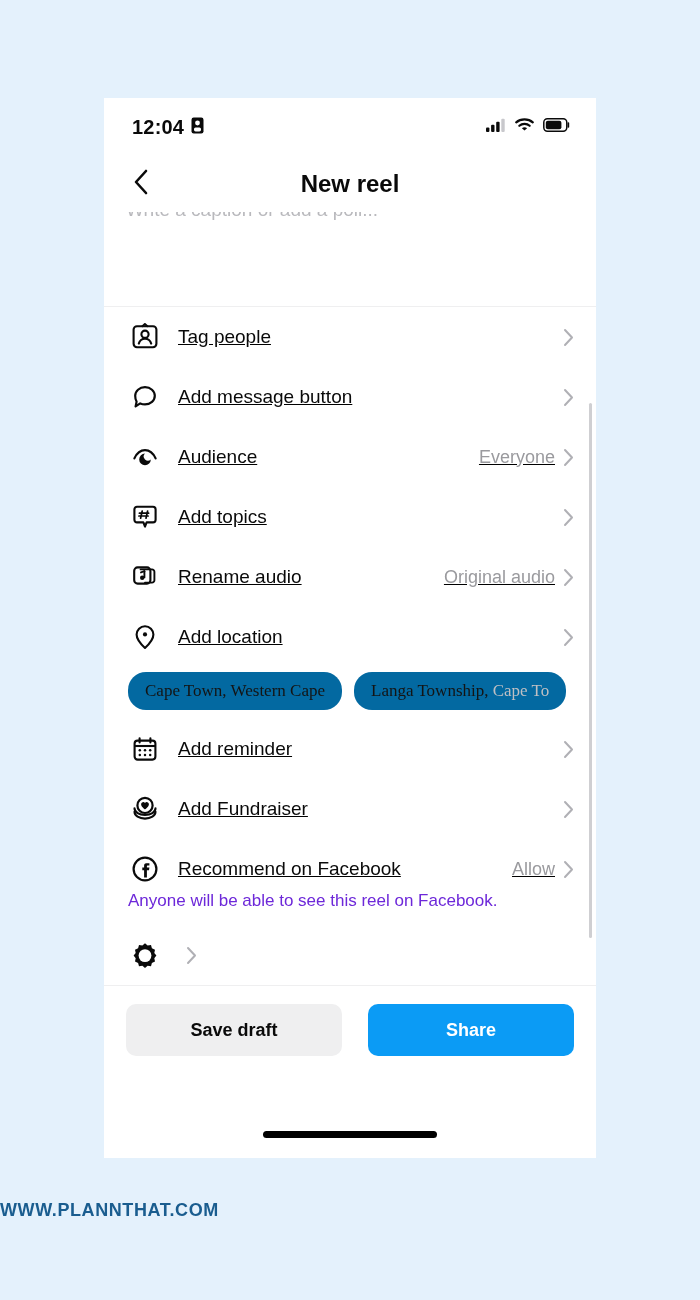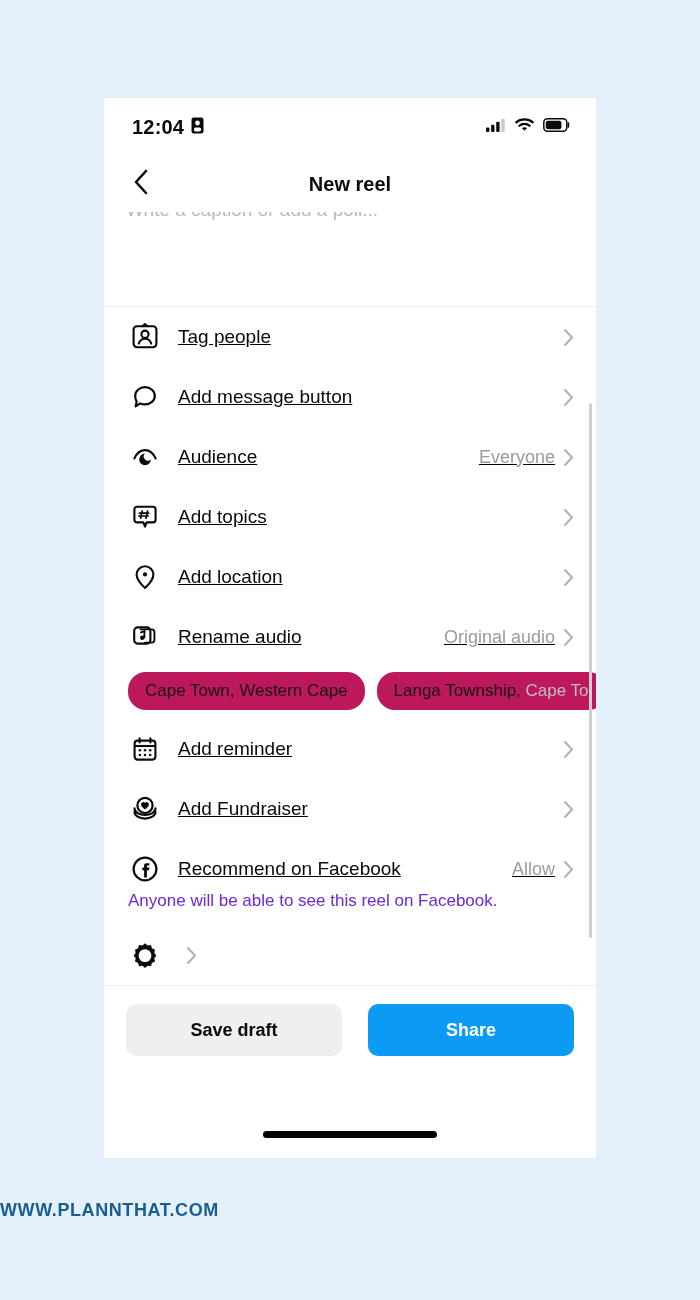--- a/index.html
+++ b/index.html
@@ -45,21 +45,21 @@
     padding: 0 22px;
   }
   .nav-back {
     width: 30px; height: 30px;
     display: flex; align-items: center; justify-content: center;
     cursor: pointer;
   }
   .nav-title {
     position: absolute; left: 0; right: 0;
     text-align: center;
-    font-size: 20px; font-weight: bold; color: #0a0a0a;
+    font-size: 24px; font-weight: bold; color: #0a0a0a;
     pointer-events: none;
   }
 
   
   .caption-area {
     height: 95px;
     border-bottom: 1px solid #efeff0;
     padding: 0 22px;
     position: relative;
     overflow: hidden;
@@ -100,27 +100,28 @@
 
   
   .chips {
     display: flex; gap: 12px;
     padding: 4px 0 8px 24px;
     overflow: hidden;
     height: 52px;
     align-items: center;
   }
   .chip {
-    background: #be185d;
+    background: #0369a1;
     border-radius: 18px;
     padding: 9px 17px;
     font-size: 17px; color: #141414;
     white-space: nowrap;
     flex: 0 0 auto;
     cursor: pointer;
+    font-family: Liberation Serif, serif;
   }
   .chip.faded { position: relative; overflow: hidden; max-width: 232px; }
   .chip.faded .chip-tail { color: #bfbfc3; }
 
   .helper {
     font-size: 17px; color: #6d28d9;
     padding: 0 24px 14px 24px;
     margin-top: -8px;
   }
 
@@ -286,45 +287,45 @@
       <span class="chev">
         <svg width="11" height="19" viewBox="0 0 11 19">
             <path d="M2 2 L9 9.5 L2 17" stroke="#b0b0b5" stroke-width="2" fill="none" stroke-linecap="round" stroke-linejoin="round"></path>
           </svg>
       </span>
     </div>
 
     <div class="row">
       <span class="ico">
         <svg width="28" height="28" viewBox="0 0 28 28">
-          <path d="M14 25 C14 25 22.4 17.4 22.4 11.6 A8.4 8.4 0 0 0 5.6 11.6 C5.6 17.4 14 25 14 25 Z" stroke="#0a0a0a" stroke-width="2.1" fill="none" stroke-linejoin="round"></path>
-          <circle cx="14" cy="11.4" r="2.1" fill="#0a0a0a"></circle>
-        </svg>
-      </span>
-      <span class="label">Add location</span>
-      <span class="value"></span>
-      <span class="chev">
-        <svg width="11" height="19" viewBox="0 0 11 19">
-            <path d="M2 2 L9 9.5 L2 17" stroke="#b0b0b5" stroke-width="2" fill="none" stroke-linecap="round" stroke-linejoin="round"></path>
-          </svg>
-      </span>
-    </div>
-
-    <div class="row">
-      <span class="ico">
-        <svg width="28" height="28" viewBox="0 0 28 28">
           <path d="M9.6 6.4 L21 6.4 A2.4 2.4 0 0 1 23.4 8.8 L23.4 17.2 A2.4 2.4 0 0 1 21 19.6 L14 19.6" stroke="#0a0a0a" stroke-width="1.9" fill="none" stroke-linecap="round"></path>
           <rect x="3.2" y="4.4" width="16.2" height="16.2" rx="3.4" fill="none" stroke="#0a0a0a" stroke-width="2.1"></rect>
           <path d="M13.4 8.2 L13.4 14.4" stroke="#0a0a0a" stroke-width="1.9" stroke-linecap="round"></path>
           <path d="M13.4 8.2 L10 9.4" stroke="#0a0a0a" stroke-width="1.9" stroke-linecap="round"></path>
           <circle cx="11.2" cy="14.8" r="2.2" fill="#0a0a0a"></circle>
         </svg>
       </span>
       <span class="label">Rename audio</span>
       <span class="value">Original audio</span>
+      <span class="chev">
+        <svg width="11" height="19" viewBox="0 0 11 19">
+            <path d="M2 2 L9 9.5 L2 17" stroke="#b0b0b5" stroke-width="2" fill="none" stroke-linecap="round" stroke-linejoin="round"></path>
+          </svg>
+      </span>
+    </div>
+
+    <div class="row">
+      <span class="ico">
+        <svg width="28" height="28" viewBox="0 0 28 28">
+          <path d="M14 25 C14 25 22.4 17.4 22.4 11.6 A8.4 8.4 0 0 0 5.6 11.6 C5.6 17.4 14 25 14 25 Z" stroke="#0a0a0a" stroke-width="2.1" fill="none" stroke-linejoin="round"></path>
+          <circle cx="14" cy="11.4" r="2.1" fill="#0a0a0a"></circle>
+        </svg>
+      </span>
+      <span class="label">Add location</span>
+      <span class="value"></span>
       <span class="chev">
         <svg width="11" height="19" viewBox="0 0 11 19">
             <path d="M2 2 L9 9.5 L2 17" stroke="#b0b0b5" stroke-width="2" fill="none" stroke-linecap="round" stroke-linejoin="round"></path>
           </svg>
       </span>
     </div>
 
     <div class="chips">
       <div class="chip">Cape Town, Western Cape</div>
       <div class="chip faded"><span>Langa Township, </span><span class="chip-tail">Cape To</span></div>

